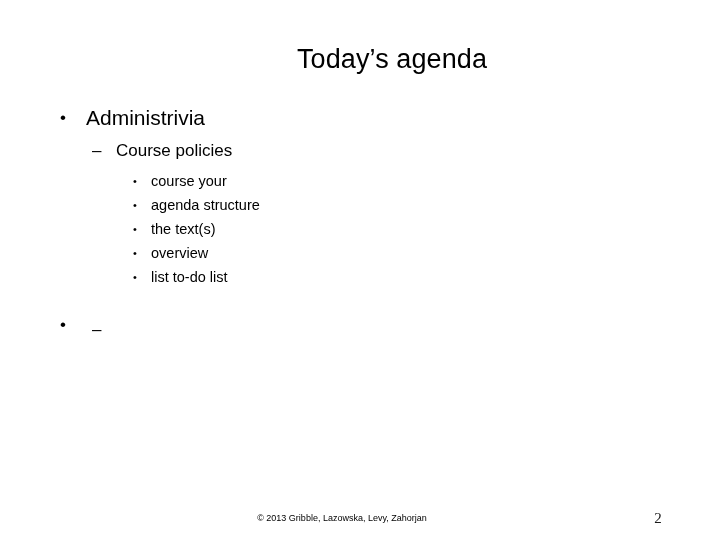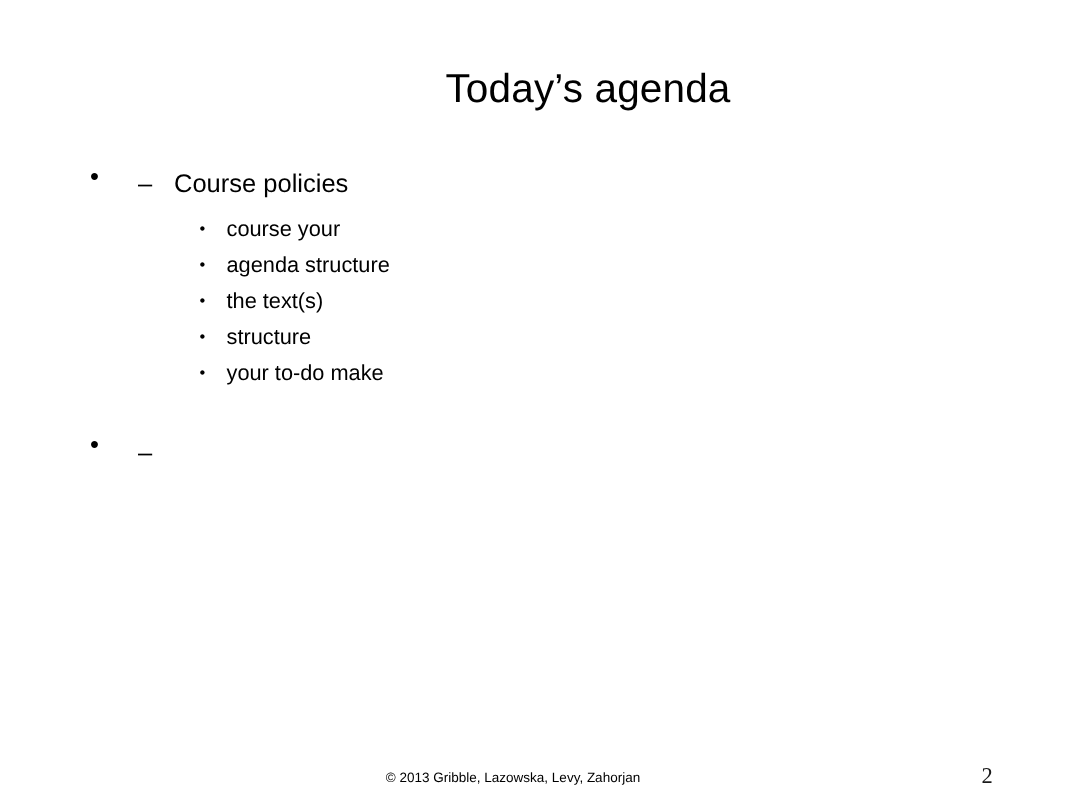--- a/index.html
+++ b/index.html
@@ -136,20 +136,21 @@
 <body>
 
 <div class="slide">
 
   <div class="slide-title">Today’s agenda</div>
 
   <div class="body-area">
 
     <div class="lvl1">
       <span class="marker">•</span>
+      <span>Administrivia</span>
     </div>
 
     <div class="gap-small"></div>
 
     <div class="lvl2">
       <span class="marker">–</span>
       <span>Course policies</span>
     </div>
 
     <div class="gap-small"></div>
@@ -161,25 +162,25 @@
     <div class="lvl3">
       <span class="marker">•</span>
       <span>agenda structure</span>
     </div>
     <div class="lvl3">
       <span class="marker">•</span>
       <span>the text(s)</span>
     </div>
     <div class="lvl3">
       <span class="marker">•</span>
-      <span>structure</span>
+      <span>overview</span>
     </div>
     <div class="lvl3">
       <span class="marker">•</span>
-      <span>your to-do make</span>
+      <span>list to-do list</span>
     </div>
 
     <div class="group-gap"></div>
 
     <div class="lvl1">
       <span class="marker">•</span>
     </div>
 
     <div class="gap-small"></div>
 

